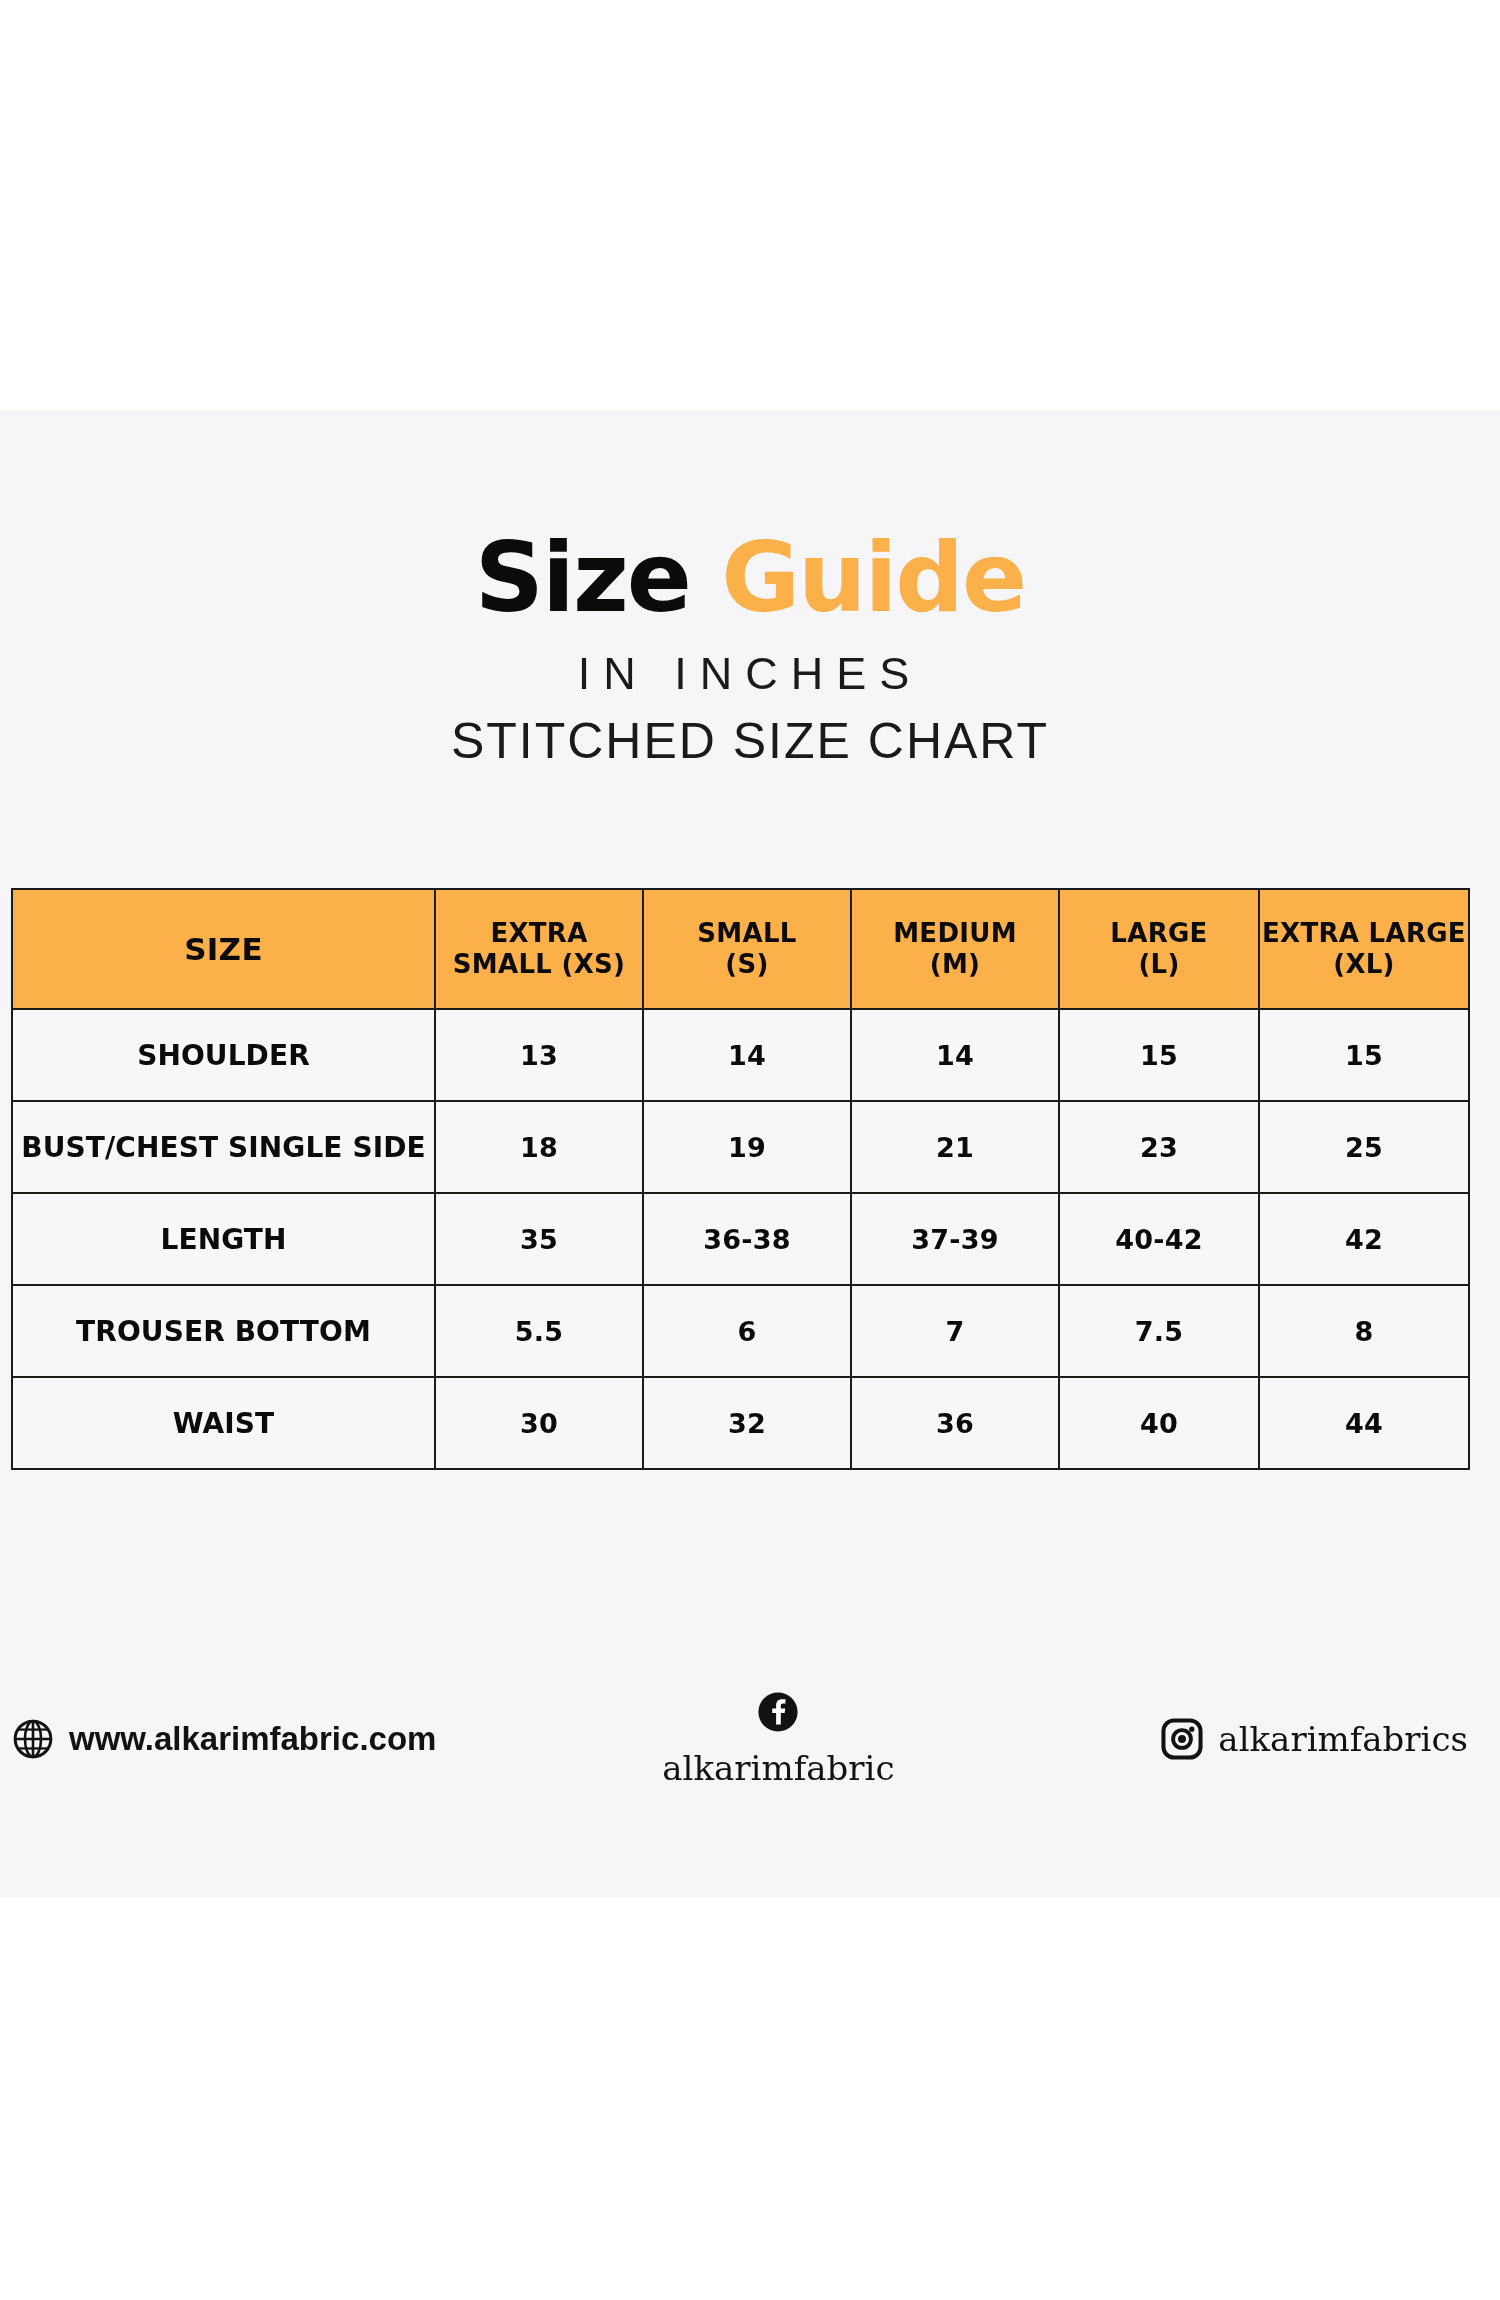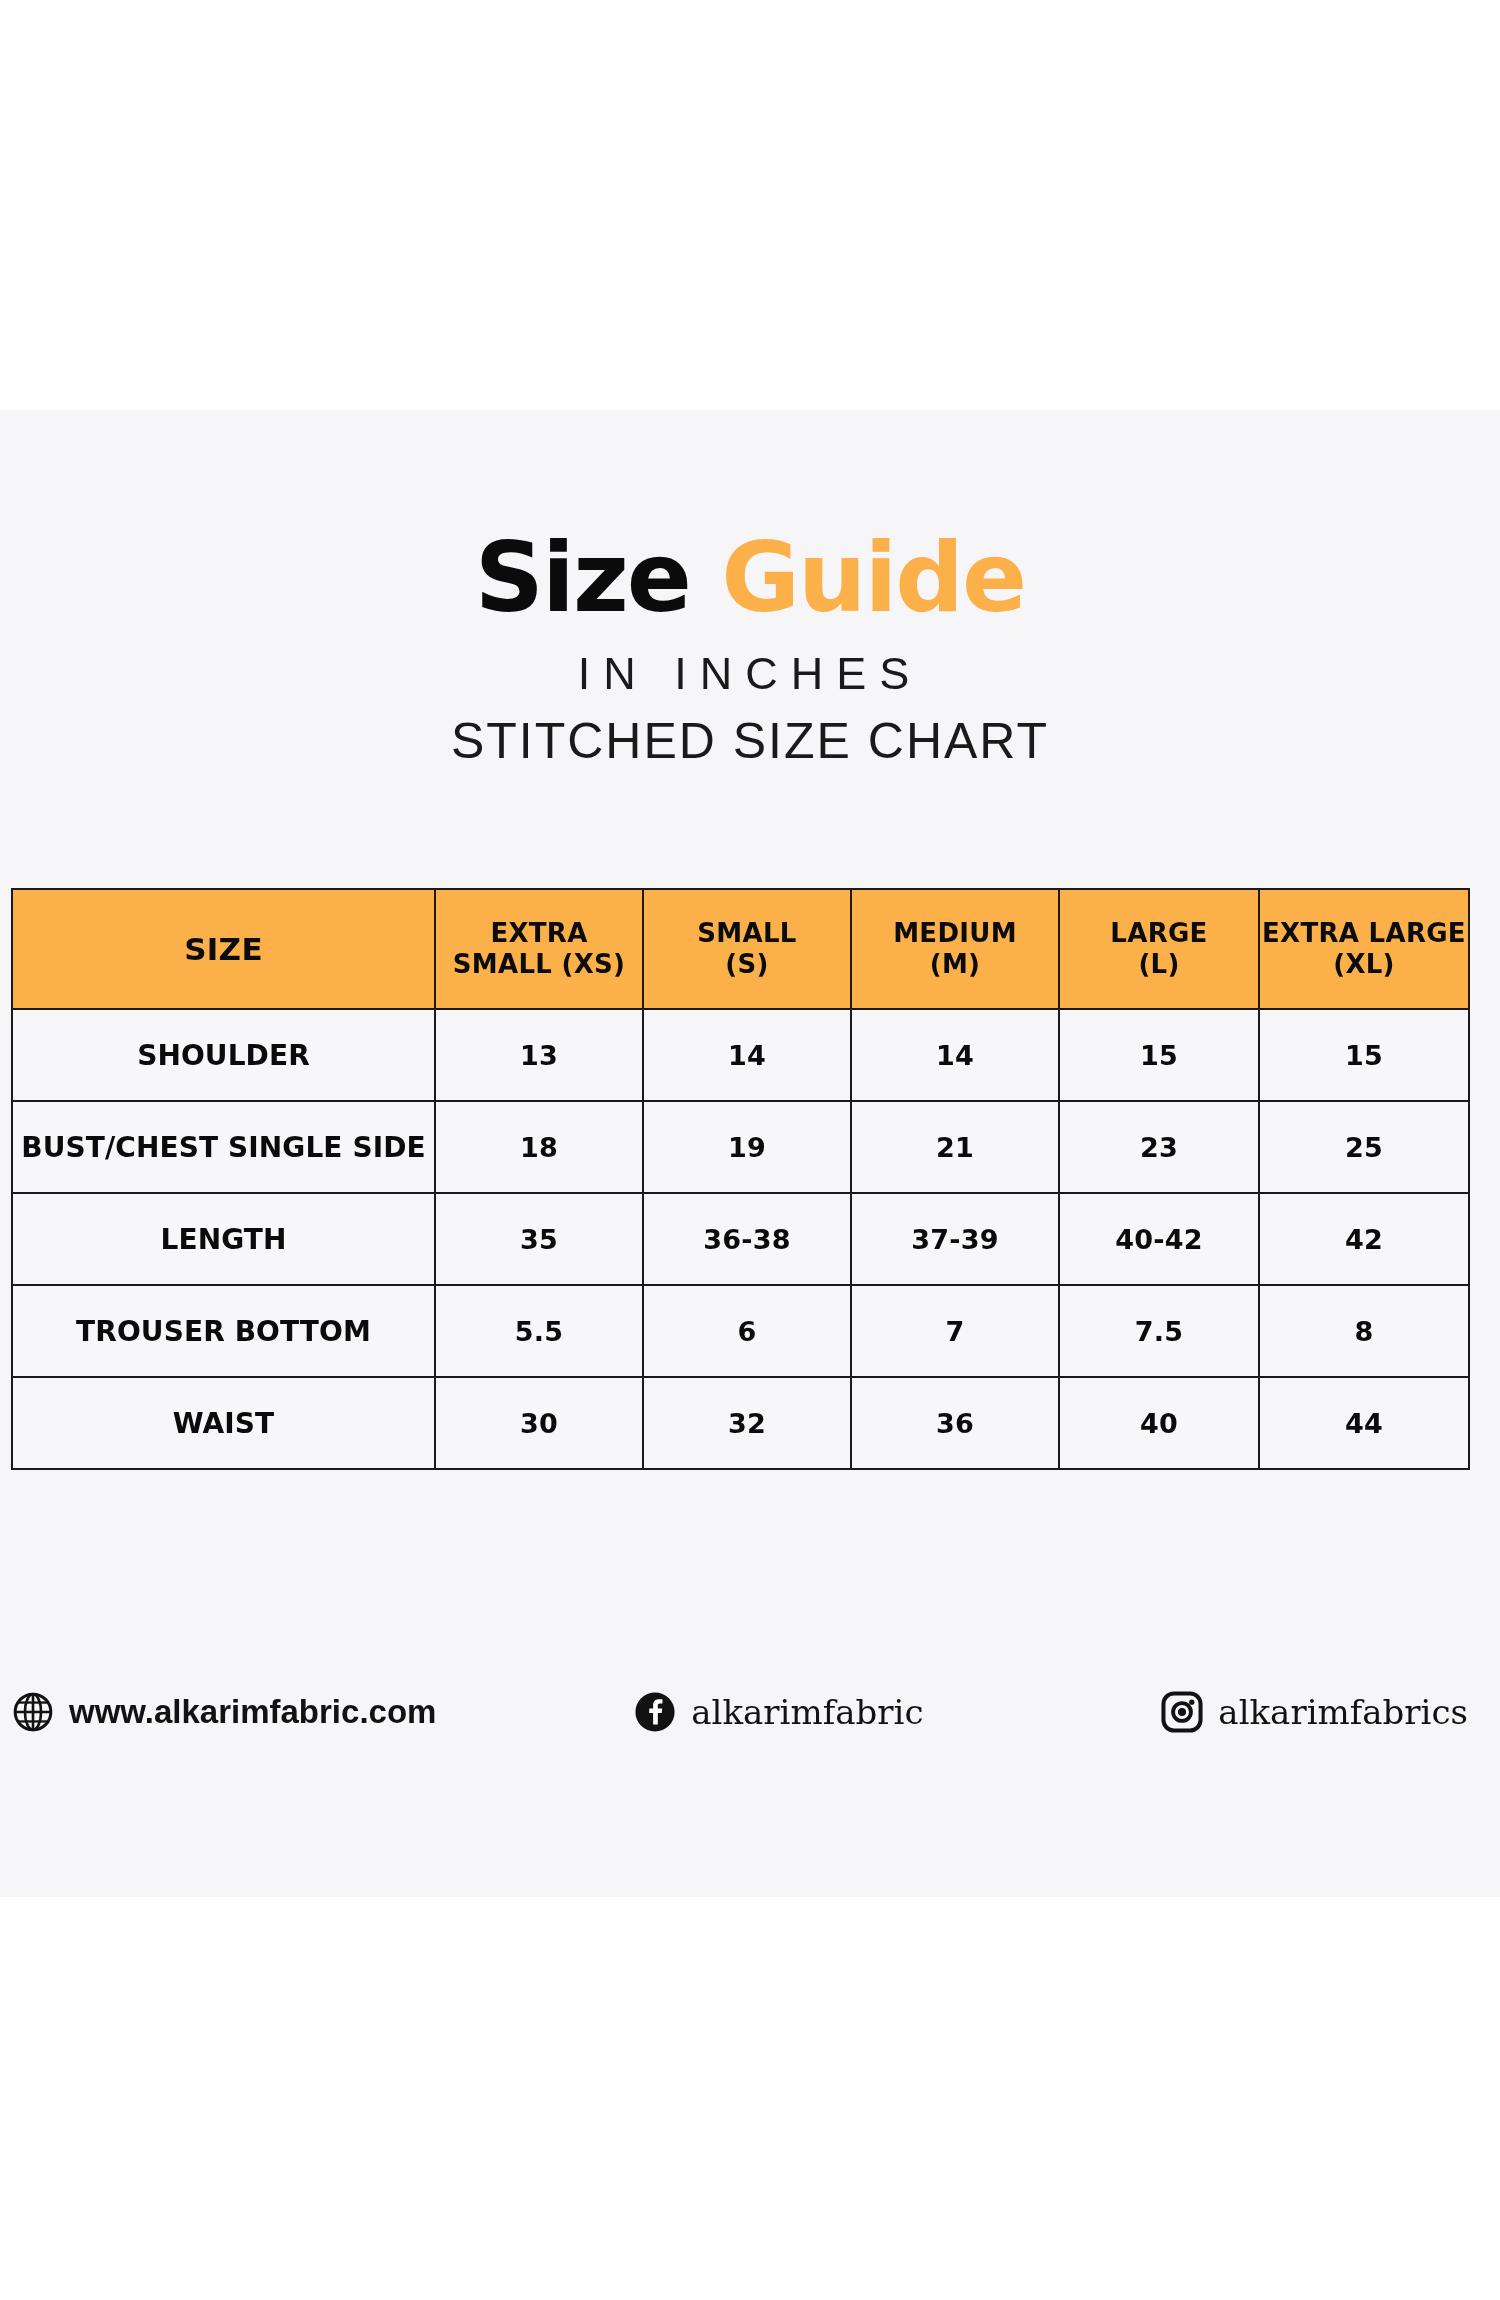--- a/index.html
+++ b/index.html
@@ -129,21 +129,21 @@
     width: 1457px;
     display: flex;
     justify-content: space-between;
     align-items: center;
   }
   .footer-item {
     display: flex;
     align-items: center;
     gap: 14px;
   }
-  .footer-item.center { margin-left: -40px; }
+  .footer-item.center { margin-left: -40px; flex-direction: column; }
   .footer-item .f-icon {
     display: inline-flex;
     align-items: center;
     justify-content: center;
     width: 44px;
     height: 44px;
     flex: 0 0 44px;
   }
   .footer-item .f-text {
     font-size: 33px;

